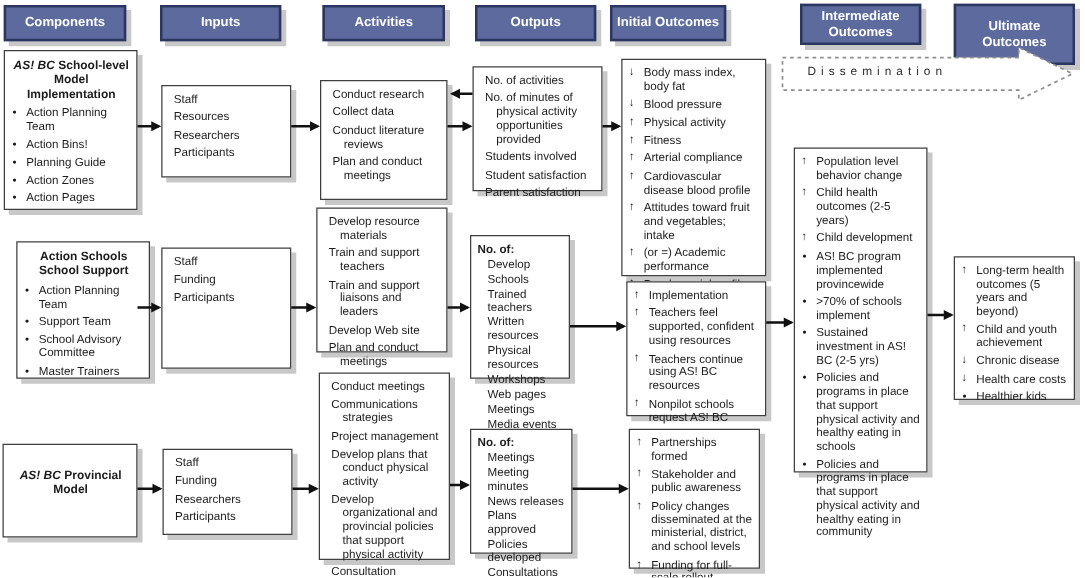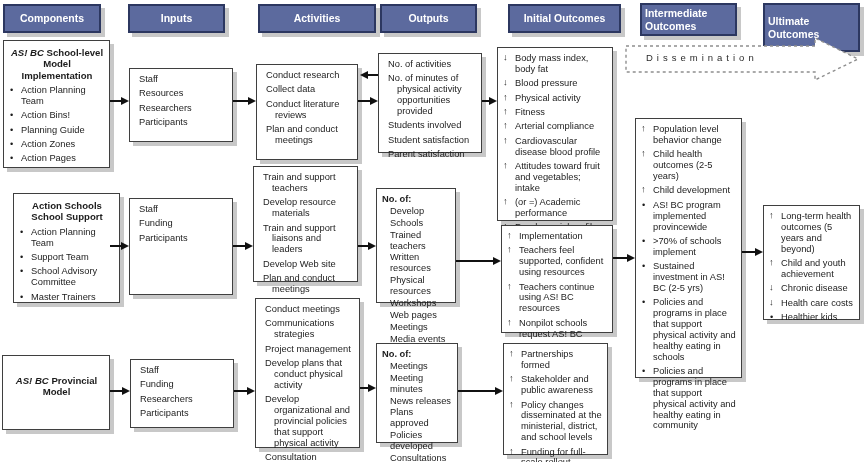--- a/index.html
+++ b/index.html
@@ -1,21 +1,21 @@
 <!DOCTYPE html>
 <html style="--header-fill: #5c6a9e; --header-border: #2c3760; --box-border: #3f3f3f; --shadow: #c8c8c8; --arrow: #111111;"><head>
 <meta charset="utf-8">
 <style>
   html,body{margin:0;padding:0;background:#ffffff;}
   #canvas{
     position:relative;width:868px;height:462px;background:#fff;overflow:hidden;
     font-family:"Liberation Sans","DejaVu Sans",sans-serif;color:#1c1c1c;
   }
   .header{
-    position:absolute;display:flex;align-items:center;justify-content:center;text-align:left;
+    position:absolute;display:flex;align-items:center;justify-content:center;text-align:center;
     background:var(--header-fill,#5c6a9e);border:2px solid var(--header-border,#2c3760);
     box-shadow:4px 4px 0 0 var(--shadow,#c6c6c6);
     color:#fff;font-weight:bold;font-size:10.5px;line-height:1.15;box-sizing:border-box;padding:1px 3px;
   }
   .box{
     position:absolute;background:#fff;border:1px solid var(--box-border,#3f3f3f);
     box-shadow:4px 4px 0 0 var(--shadow,#c6c6c6);
     box-sizing:border-box;padding:5px 4px 3px 5px;
   }
   .box-title{font-weight:bold;font-size:9.6px;line-height:1.18;text-align:center;margin:1px 0 4px 0;}
@@ -52,27 +52,27 @@
 <body>
 
 <div id="canvas">
 
   <div class="header" style="left:3px;top:4px;width:98px;height:29px">
       <span>Components</span>
     </div>
   <div class="header" style="left:128px;top:4px;width:97px;height:29px">
       <span>Inputs</span>
     </div>
-  <div class="header" style="left:258px;top:4px;width:118px;height:29px">
+  <div class="header" style="left:258px;top:4px;width:98px;height:29px">
       <span>Activities</span>
     </div>
   <div class="header" style="left:380px;top:4px;width:97px;height:29px">
       <span>Outputs</span>
     </div>
-  <div class="header" style="left:508px;top:4px;width:113px;height:29px">
+  <div class="header" style="left:488px;top:4px;width:93px;height:29px">
       <span>Initial Outcomes</span>
     </div>
   <div class="header" style="left:640px;top:3px;width:97px;height:33px">
       <span>Intermediate Outcomes</span>
     </div>
   <div class="header" style="left:763px;top:3px;width:97px;height:49px">
       <span>Ultimate Outcomes</span>
     </div>
 
   <div class="dissem">
@@ -142,22 +142,22 @@
   </div>
   <div class="box" style="left:129px;top:198px;width:104px;height:97px">
     <ul class="items">
         <li class="li p-plain"><span class="txt">Staff</span></li>
         <li class="li p-plain"><span class="txt">Funding</span></li>
         <li class="li p-plain"><span class="txt">Participants</span></li>
       </ul>
   </div>
   <div class="box" style="left:253px;top:166px;width:105px;height:116px">
     <ul class="items">
+        <li class="li p-plain"><span class="txt">Develop resource materials</span></li>
         <li class="li p-plain"><span class="txt">Train and support teachers</span></li>
-        <li class="li p-plain"><span class="txt">Develop resource materials</span></li>
         <li class="li p-plain"><span class="txt">Train and support liaisons and leaders</span></li>
         <li class="li p-plain"><span class="txt">Develop Web site</span></li>
         <li class="li p-plain"><span class="txt">Plan and conduct meetings</span></li>
       </ul>
   </div>
   <div class="box" style="left:376px;top:188px;width:80px;height:115px">
     <ul class="items">
         <li class="li p-head"><span class="txt">No. of:</span></li>
         <li class="li p-sub"><span class="txt">Develop</span></li>
         <li class="li p-sub"><span class="txt">Schools</span></li>

